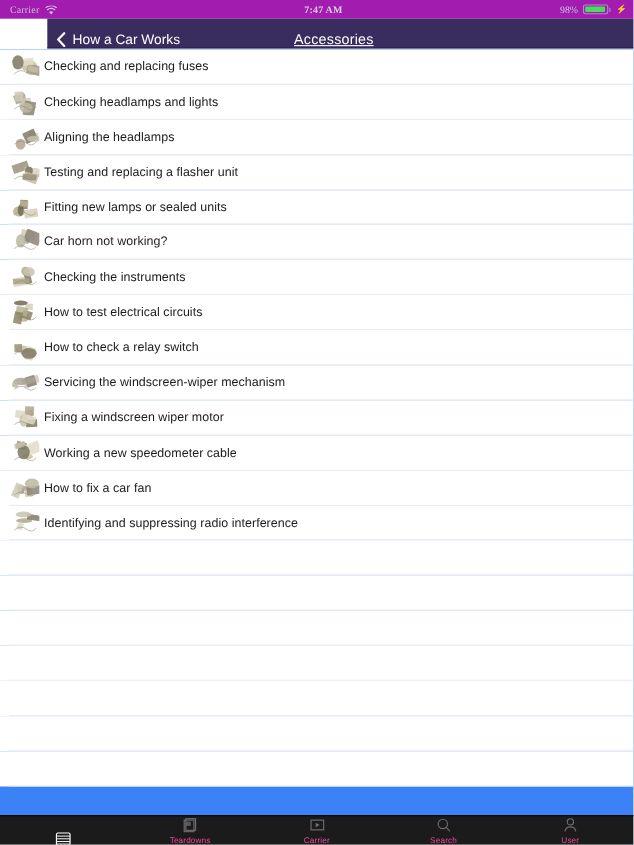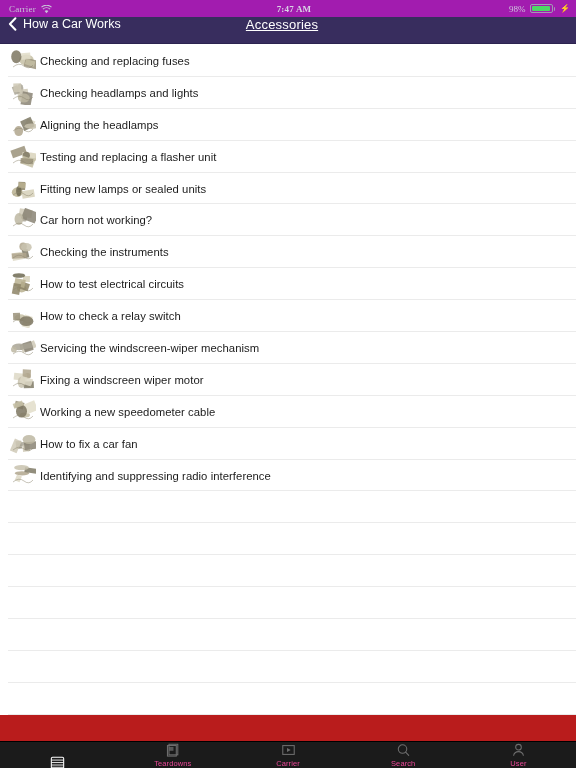--- a/index.html
+++ b/index.html
@@ -40,38 +40,38 @@
   .batt-fill { height: 100%; width: 98%; background: #4cd964; border-radius: 1px; }
   .batt-cap { width: 1.5px; height: 4px; background: #9f9ab3; border-radius: 0 1px 1px 0; margin-left: 1px; }
   .batt-bolt { font-size: 8px; color: #cdc8dc; margin-left: 1px; }
 
   
   .navbar {
     position: relative;
     height: 27px;
     background: #382D5E;
     border-bottom: 1px solid #2c2350;
-    display: flex; align-items: flex-start;
+    display: flex; align-items: flex-end; margin-left: 43px;
   }
   .nav-back {
     display: flex; align-items: center; gap: 6px;
     padding-left: 8px; color: #ffffff;
     font-size: 12.5px;
   }
   .chev { display: block; width: 9px; height: 14px; }
   .nav-title {
     position: absolute; left: 0; right: 12px; text-align: center;
     color: #ffffff; font-size: 13px; letter-spacing: .2px; text-decoration: underline;
   }
 
   
   .list {
     position: absolute;
     top: 45px; left: 0; right: 0; bottom: 27px;
-    background: #b91c1c;
+    background: #3b82f6;
     overflow: hidden;
   }
   .row {
     position: relative;
     height: 31.9px;
     display: flex; align-items: center;
     padding-left: 10px;
     background: #fff;
   }
   .row:after {

